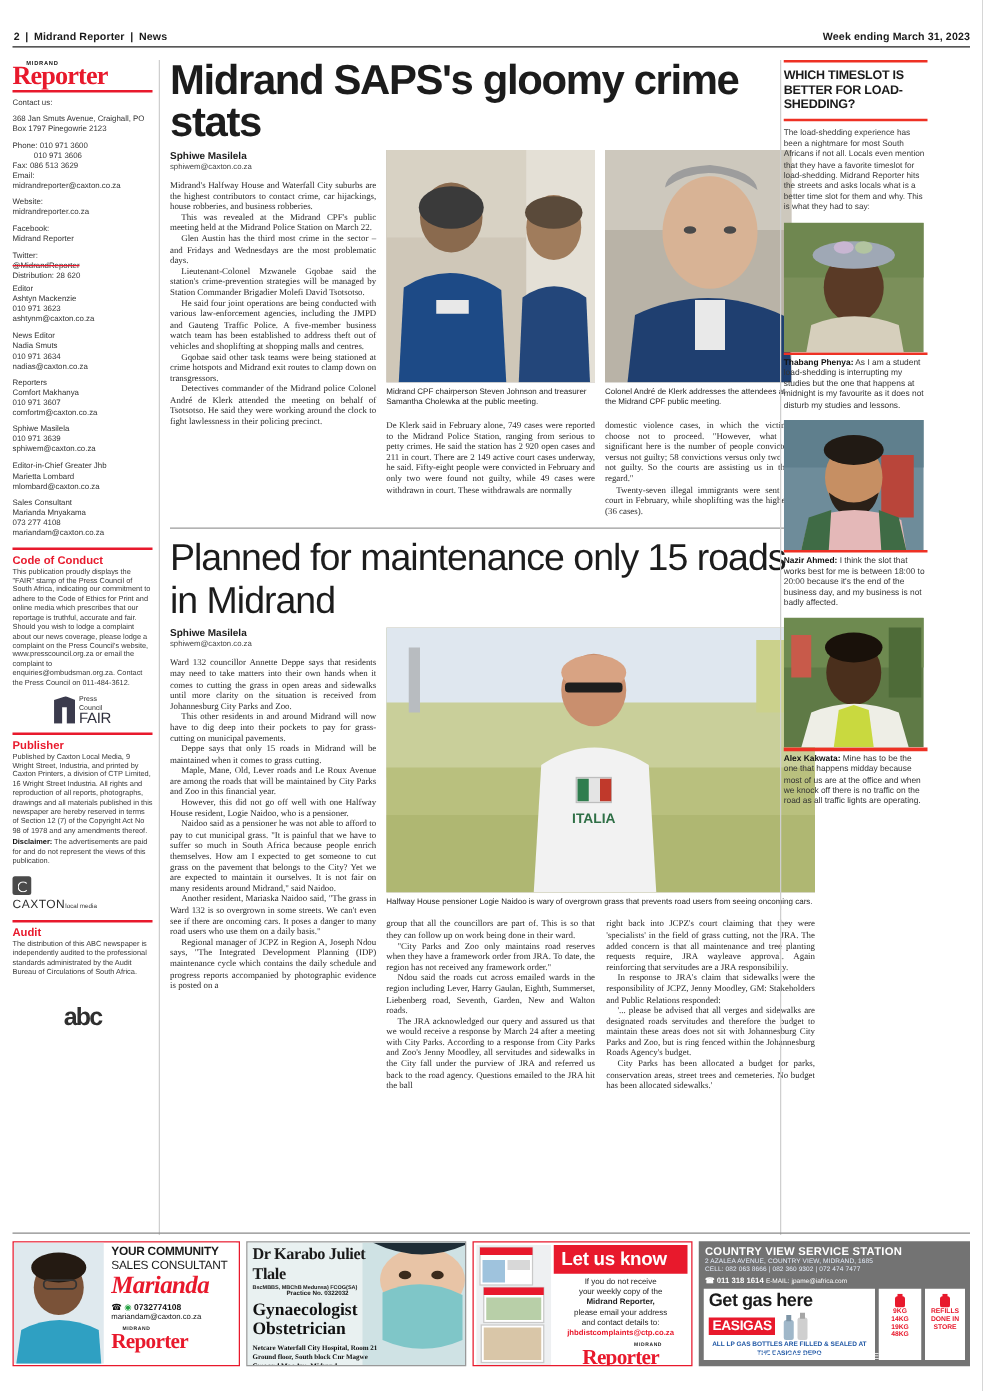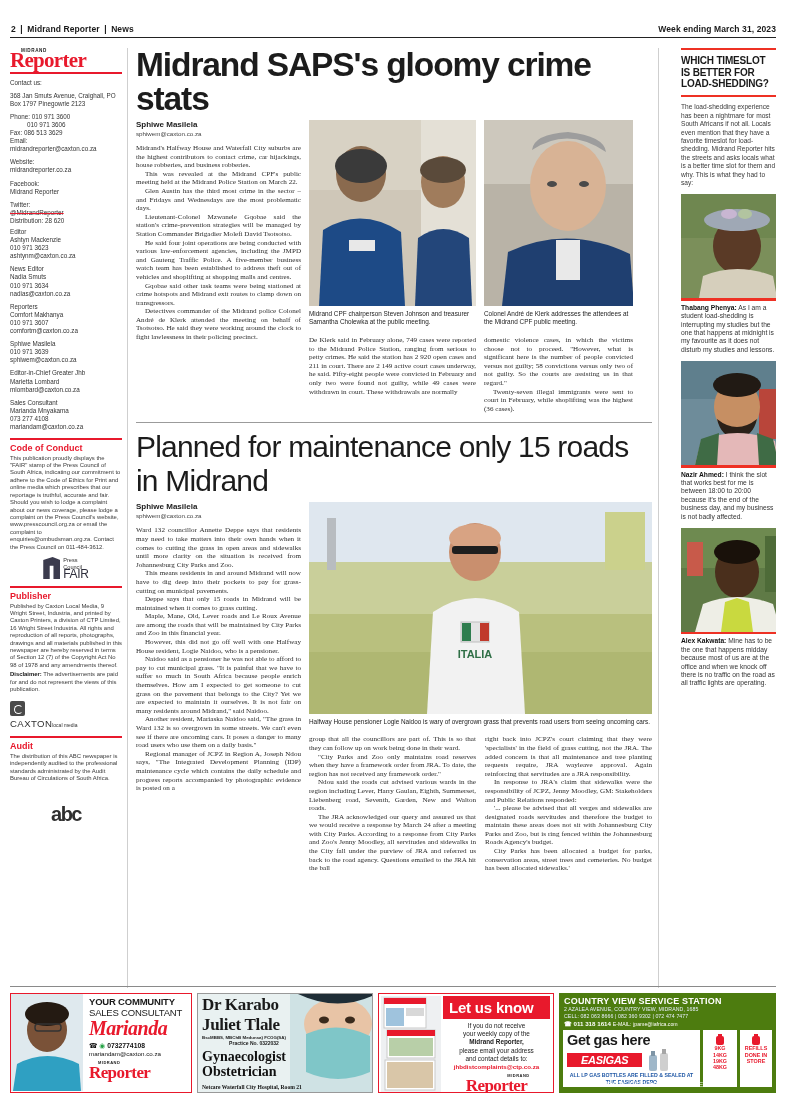--- a/index.html
+++ b/index.html
@@ -44,25 +44,25 @@
     box-sizing: border-box;
   }
   .col-main {
     position: absolute;
     left: 136px; top: 48px;
     width: 516px;
     height: 940px;
   }
   .col-right {
     position: absolute;
-    left: 658px; top: 48px;
+    left: 624px; top: 48px;
     width: 118px;
     height: 940px;
     border-left: 1px solid #cfcfcf;
-    padding-left: 22px;
+    padding-left: 2px;
     box-sizing: border-box;
   }
 
   
   .logo-block { text-align: left; }
   .logo-word {
     font-family: "Liberation Serif", serif;
     font-weight: bold;
     color: #e8192c;
     font-size: 21px;
@@ -158,21 +158,21 @@
 
   
   .ads {
     position: absolute; left: 10px; top: 993px; width: 766px; height: 100px;
     display: flex; gap: 5px;
   }
   .ad { position: relative; overflow: hidden; box-sizing: border-box; }
   .ad1 { width: 182px; border: 1.4px solid #e8192c; background: #fff; }
   .ad2 { width: 176px; border: 1px solid #999; background: #eef3f3; }
   .ad3 { width: 176px; border: 1.4px solid #e8192c; background: #fff; }
-  .ad4 { width: 217px; background: #4d7c0f; }
+  .ad4 { width: 217px; background: #737373; }
 
   .mk-script {
     font-family: "Liberation Serif", serif; font-style: italic; font-weight: bold;
     color: #e8192c; font-size: 20px; letter-spacing: -.5px;
   }
   .mini-logo-word {
     font-family: "Liberation Serif", serif; font-weight: bold; color: #e8192c;
     font-size: 17px; line-height: 15px; letter-spacing: -0.6px;
   }
   .mini-logo-kicker { font-size: 4px; font-weight: bold; letter-spacing: .5px; color: #1a1a1a; margin-left: 9px; }
@@ -183,29 +183,28 @@
   }
   .ad3-text { font-size: 6.4px; line-height: 8.2px; color: #222; text-align: center; }
   .ad3-mail { color: #e8192c; font-weight: bold; font-size: 6.2px; }
 
   .ad4-head { color: #fff; font-weight: bold; font-size: 9px; letter-spacing: .2px; }
   .ad4-sub { color: #e6eefb; font-size: 5.2px; line-height: 6.6px; letter-spacing: .1px; }
   .ad4-phone { color: #fff; font-size: 6.2px; font-weight: bold; }
   .getgas { font-family: "Liberation Sans", sans-serif; font-weight: bold; font-size: 14.5px; color: #1b1b1b; letter-spacing: -.4px; }
   .easigas {
     background: #e8192c; color: #fff; font-weight: bold; font-size: 11px;
-    padding: 1px 14px; display: inline-block; letter-spacing: -.3px;
-    font-style: italic;
+    padding: 1px 3px; display: inline-block; letter-spacing: -.3px;
   }
   .ad4-note { font-size: 5.2px; font-weight: bold; color: #1f57a5; line-height: 6.4px; text-align: center; }
   .ad4-foot { color: #fff; font-weight: bold; font-size: 8px; }
   .ad4-foot small { font-weight: normal; font-size: 7px; }
   .kg-box { background: #fff; text-align: center; font-size: 5.4px; font-weight: bold; color: #e8192c; line-height: 6.4px; }
 
-  .ad2-name { font-family: "Liberation Serif", serif; font-weight: bold; font-size: 17px; color: #1a1a1a; letter-spacing: -.3px; }
+  .ad2-name { font-family: "Liberation Serif", serif; font-weight: bold; font-size: 13px; color: #1a1a1a; letter-spacing: -.3px; }
   .ad2-deg { font-size: 4.4px; font-weight: bold; color: #1a1a1a; }
   .ad2-prac { font-size: 5px; font-weight: bold; color: #1a1a1a; }
   .ad2-spec { font-family: "Liberation Serif", serif; font-weight: bold; font-size: 14px; line-height: 15px; color: #111; }
   .ad2-addr { font-family: "Liberation Serif", serif; font-weight: bold; font-size: 5.6px; line-height: 7px; color: #111; }
 
   .sep-line { height: 1px; background: #8a8a8a; }
 </style>
 </head>
 <body>
 
@@ -395,21 +394,21 @@
     <div>
       <h1 class="headline light">Planned for maintenance only 15 roads in Midrand</h1>
 
       <div style="display:flex; gap:8px;">
 
         <div style="width:165px;">
           <div class="byline-name">Sphiwe Masilela</div>
           <div class="byline-mail">sphiwem@caxton.co.za</div>
           <div class="body-col" style="margin-top:7px;">
             <p class="first">Ward 132 councillor Annette Deppe says that residents may need to take matters into their own hands when it comes to cutting the grass in open areas and sidewalks until more clarity on the situation is received from Johannesburg City Parks and Zoo.</p>
-            <p>This means residents in and around Midrand will now have to dig deep into their pockets to pay for grass-cutting on municipal pavements.</p>
+            <p>This other residents in and around Midrand will now have to dig deep into their pockets to pay for grass-cutting on municipal pavements.</p>
             <p>Deppe says that only 15 roads in Midrand will be maintained when it comes to grass cutting.</p>
             <p>Maple, Mane, Old, Lever roads and Le Roux Avenue are among the roads that will be maintained by City Parks and Zoo in this financial year.</p>
             <p>However, this did not go off well with one Halfway House resident, Logie Naidoo, who is a pensioner.</p>
             <p>Naidoo said as a pensioner he was not able to afford to pay to cut municipal grass. "It is painful that we have to suffer so much in South Africa because people enrich themselves. How am I expected to get someone to cut grass on the pavement that belongs to the City? Yet we are expected to maintain it ourselves. It is not fair on many residents around Midrand," said Naidoo.</p>
             <p>Another resident, Mariaska Naidoo said, "The grass in Ward 132 is so overgrown in some streets. We can't even see if there are oncoming cars. It poses a danger to many road users who use them on a daily basis."</p>
             <p>Regional manager of JCPZ in Region A, Joseph Ndou says, "The Integrated Development Planning (IDP) maintenance cycle which contains the daily schedule and progress reports accompanied by photographic evidence is posted on a</p>
           </div>
         </div>
 
         <div style="width:343px;">
@@ -433,21 +432,21 @@
               <rect x="171" y="121" width="9" height="18" fill="#c0392b"></rect>
               <text x="166" y="156" font-family="Liberation Sans, sans-serif" font-size="11" font-weight="bold" fill="#2f6f46" text-anchor="middle">ITALIA</text>
             </svg>
           </div>
           <div class="caption" style="margin-top:4px;">Halfway House pensioner Logie Naidoo is wary of overgrown grass that prevents road users from seeing oncoming cars.</div>
 
           <div style="display:flex; gap:9px; margin-top:9px;">
             <div class="body-col" style="width:167px;">
               <p class="first">group that all the councillors are part of. This is so that they can follow up on work being done in their ward.</p>
               <p>"City Parks and Zoo only maintains road reserves when they have a framework order from JRA. To date, the region has not received any framework order."</p>
-              <p>Ndou said the roads cut advised various wards in the region including Lever, Harry Gaulan, Eighth, Summerset, Liebenberg road, Seventh, Garden, New and Walton roads.</p>
+              <p>Ndou said the roads cut across emailed wards in the region including Lever, Harry Gaulan, Eighth, Summerset, Liebenberg road, Seventh, Garden, New and Walton roads.</p>
               <p>The JRA acknowledged our query and assured us that we would receive a response by March 24 after a meeting with City Parks. According to a response from City Parks and Zoo's Jenny Moodley, all servitudes and sidewalks in the City fall under the purview of JRA and referred us back to the road agency. Questions emailed to the JRA hit the ball</p>
             </div>
             <div class="body-col" style="width:167px;">
               <p class="first">right back into JCPZ's court claiming that they were 'specialists' in the field of grass cutting, not the JRA. The added concern is that all maintenance and tree planting requests require, JRA wayleave approval. Again reinforcing that servitudes are a JRA responsibility.</p>
               <p>In response to JRA's claim that sidewalks were the responsibility of JCPZ, Jenny Moodley, GM: Stakeholders and Public Relations responded:</p>
               <p>'... please be advised that all verges and sidewalks are designated roads servitudes and therefore the budget to maintain these areas does not sit with Johannesburg City Parks and Zoo, but is ring fenced within the Johannesburg Roads Agency's budget.</p>
               <p>City Parks has been allocated a budget for parks, conservation areas, street trees and cemeteries. No budget has been allocated sidewalks.'</p>
             </div>
           </div>
         </div>

